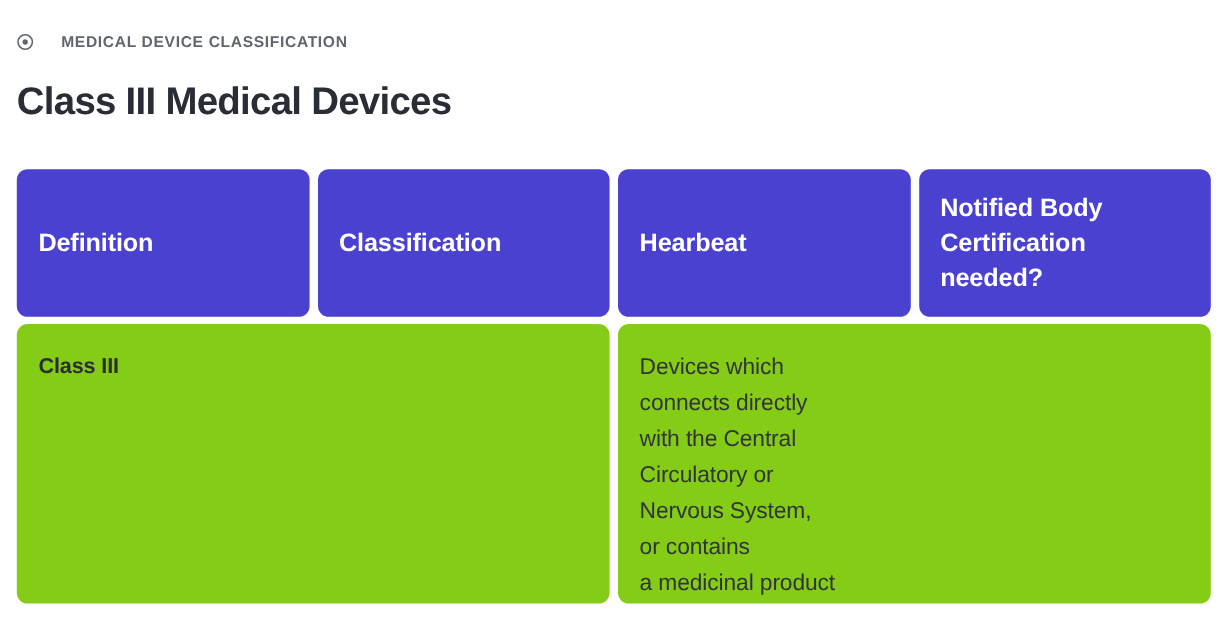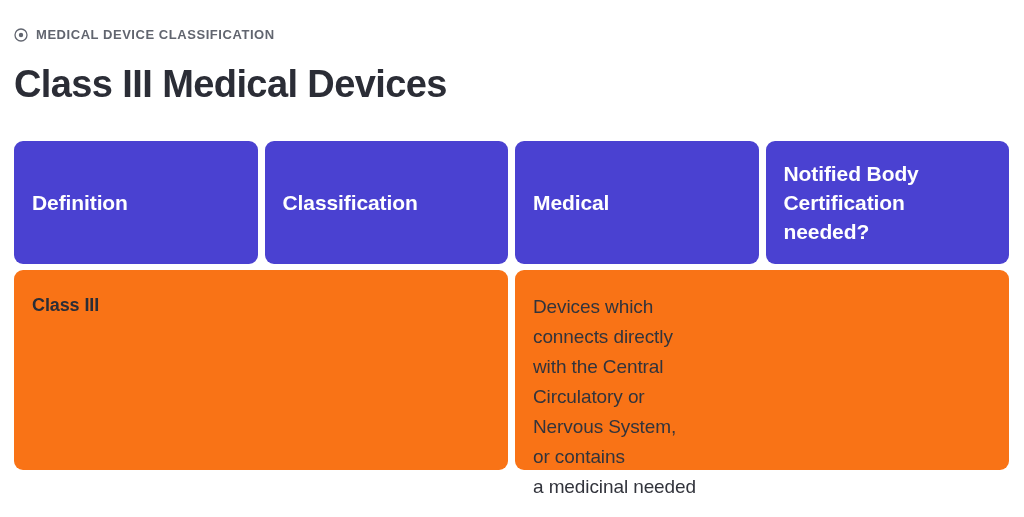--- a/index.html
+++ b/index.html
@@ -24,21 +24,21 @@
     padding: 0;
   }
 
   
   .eyebrow {
     position: absolute;
     left: 14px;
     top: 26px;
     display: flex;
     align-items: center;
-    gap: 8px;
+    gap: 23px;
     height: 18px;
   }
   .eyebrow-icon {
     display: block;
     width: 14px;
     height: 14px;
     flex: 0 0 14px;
     line-height: 0;
   }
   .eyebrow-label {
@@ -50,21 +50,21 @@
     white-space: nowrap;
     line-height: 14px;
   }
 
   
   .page-title {
     position: absolute;
     left: 14px;
     top: 60px;
     margin: 0;
-    font-size: 38px;
+    font-size: 32px;
     font-weight: bold;
     letter-spacing: -0.6px;
     color: #2b2d36;
     line-height: 48px;
     white-space: nowrap;
   }
 
   
   .table {
     position: absolute;
@@ -98,22 +98,22 @@
   .header-text {
     font-size: 21px;
     font-weight: bold;
     color: #ffffff;
     line-height: 29px;
     letter-spacing: -0.1px;
     white-space: pre-line;
   }
 
   .row-body .cell {
-    background: #f97316;
-    height: 200px;
+    background: #84cc16;
+    height: 233px;
     padding: 22px 18px 0 18px;
     display: block;
   }
   .body-text {
     font-size: 19px;
     color: #32343c;
     line-height: 30px;
     letter-spacing: -0.1px;
     white-space: pre-line;
   }
@@ -144,38 +144,38 @@
   <div class="table">
 
     <div class="row row-header">
       <div class="cell">
         <span class="header-text">Definition</span>
       </div>
       <div class="cell">
         <span class="header-text">Classification</span>
       </div>
       <div class="cell">
-        <span class="header-text">Medical</span>
+        <span class="header-text">Hearbeat</span>
       </div>
       <div class="cell">
         <span class="header-text">Notified Body
 Certification
 needed?</span>
       </div>
     </div>
 
     <div class="row row-body">
       <div class="cell">
         <span class="body-text is-bold">Class III</span>
       </div>
       <div class="cell">
         <span class="body-text">Devices which
 connects directly
 with the Central
 Circulatory or
 Nervous System,
 or contains
-a medicinal needed</span>
+a medicinal product</span>
       </div>
     </div>
 
   </div>
 </div>
 
 </body></html>

